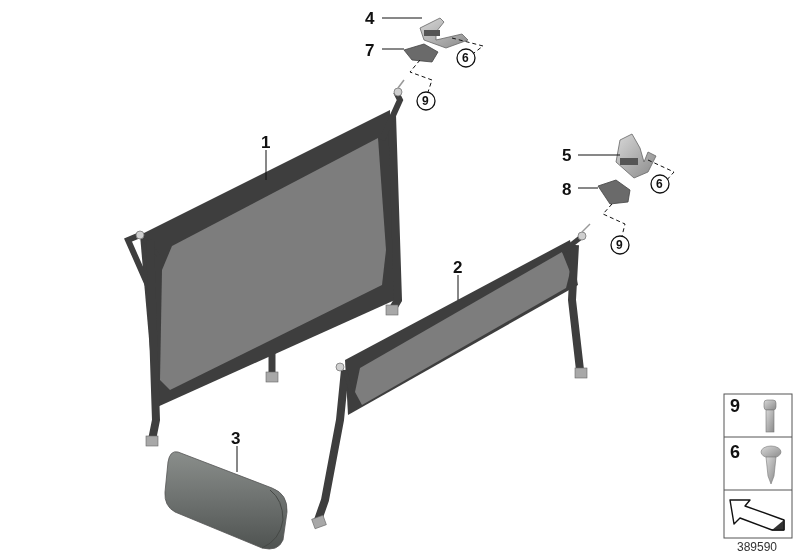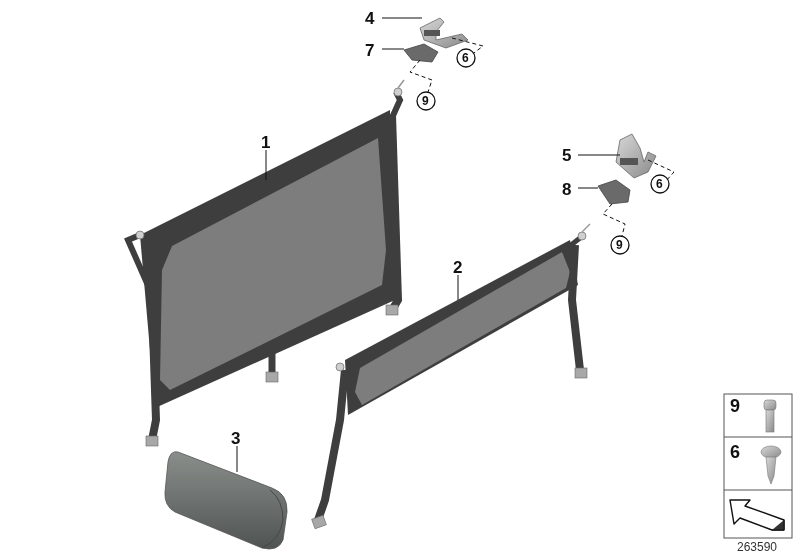--- a/index.html
+++ b/index.html
@@ -149,13 +149,13 @@
       <polygon points="766,457 776,457 774,476 771,484 768,476" fill="url(#metalGrad)" stroke="#777" stroke-width="0.6"></polygon>
     </g>
 
     <g>
       <path d="M730,500 L750,500 L745,506 L784,520 L784,530 L772,530 L740,518 L734,524 Z" fill="#fff" stroke="#111" stroke-width="1.4" stroke-linejoin="round"></path>
       <path d="M772,530 L784,530 L784,520" fill="#333" stroke="#111" stroke-width="1"></path>
     </g>
   </g>
 </svg>
 
-<div class="diagram-id">263590</div>
+<div class="diagram-id">389590</div>
 
 </body></html>

